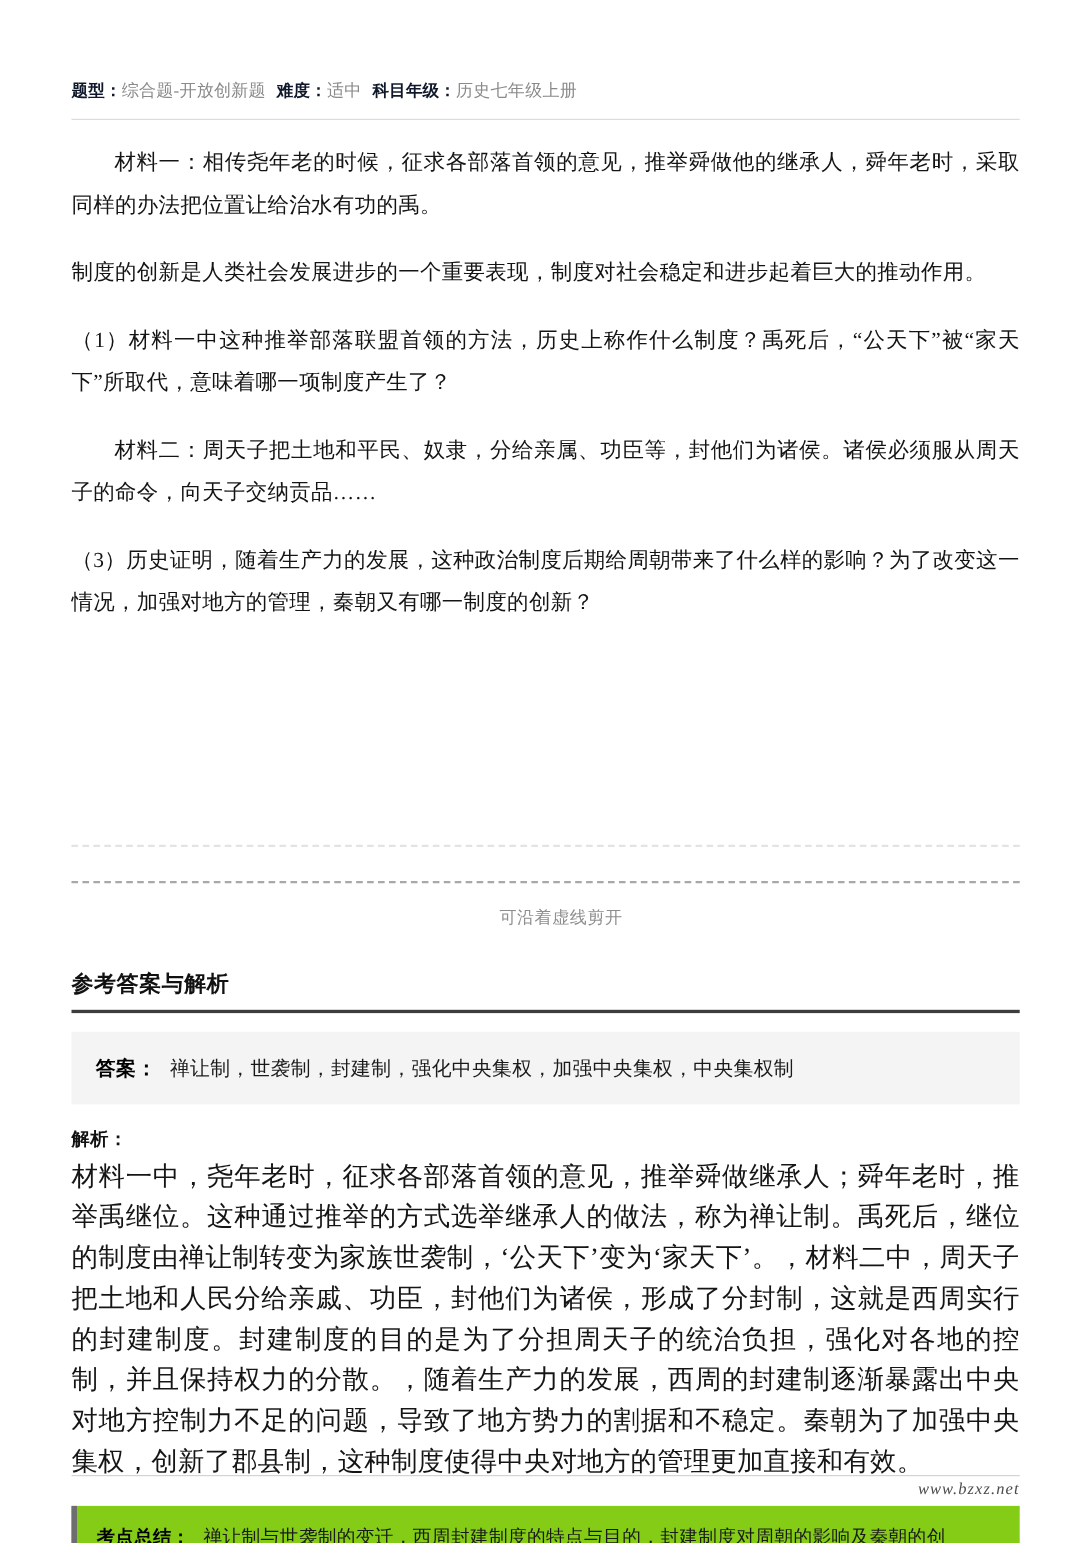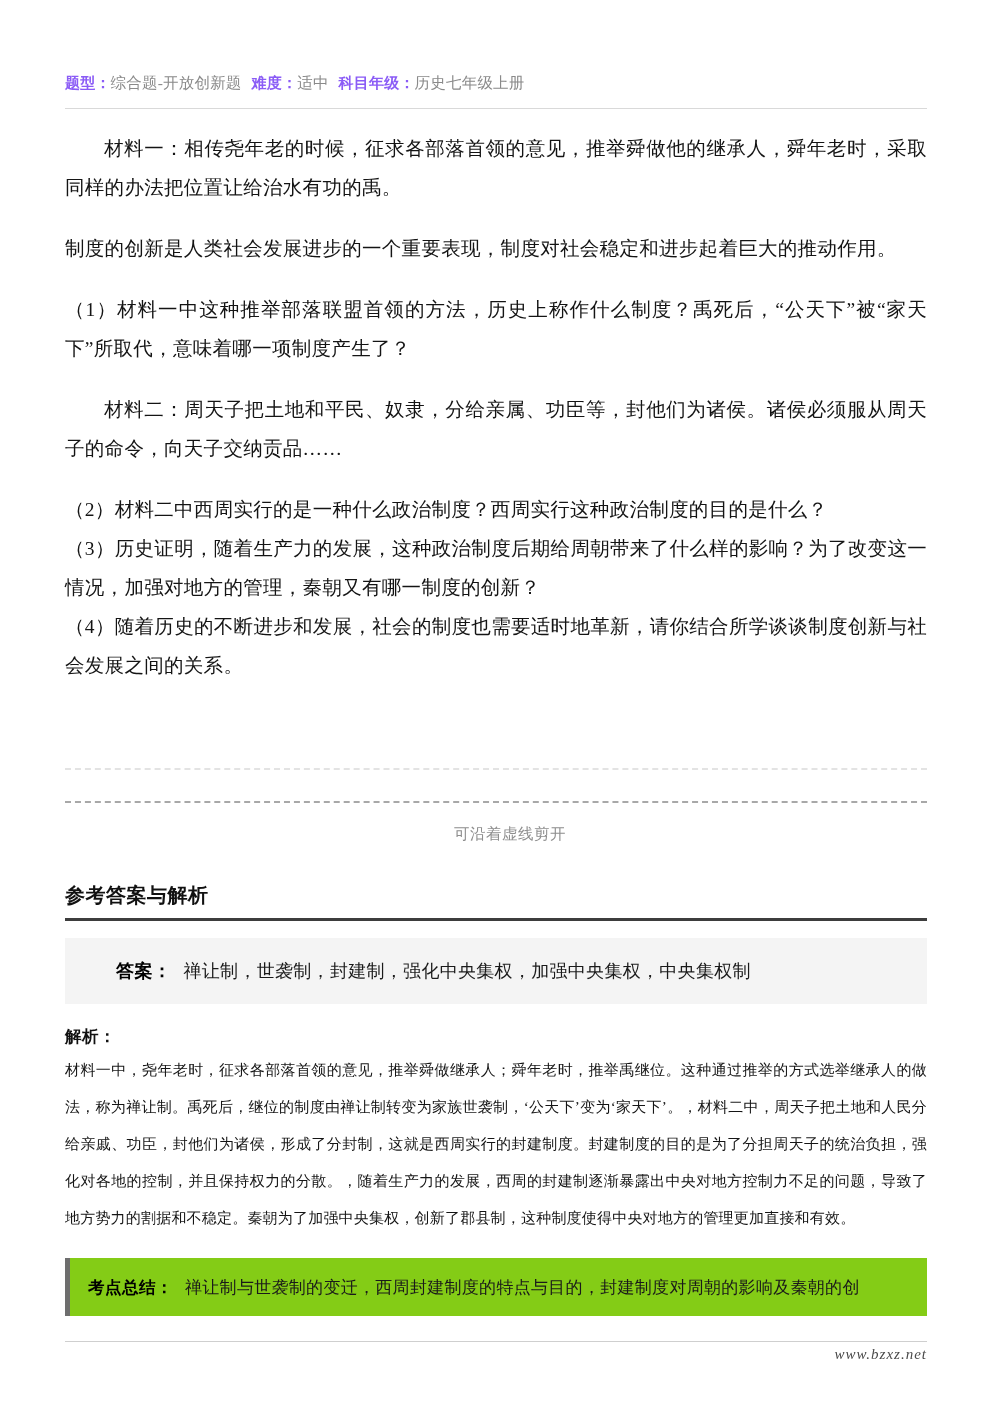--- a/index.html
+++ b/index.html
@@ -27,21 +27,21 @@
   
   .meta-header {
     padding-top: 72px;
     font-size: 15.5px;
     line-height: 22px;
     white-space: nowrap;
     letter-spacing: 0.2px;
   }
   .meta-label {
     font-weight: bold;
-    color: #8b5cf6;
+    color: #0f172a;
     font-family: "Liberation Sans", "DejaVu Sans", sans-serif;
     font-size: 15px;
   }
   .meta-value {
     color: #8a8a8a;
     font-family: "Liberation Serif", "DejaVu Serif", serif;
     font-size: 15.5px;
   }
   .meta-gap { display: inline-block; width: 10px; }
 
@@ -126,40 +126,39 @@
     font-size: 18px;
     line-height: 28px;
     color: #1a1a1a;
   }
   .answer-label {
     font-weight: bold;
     font-family: "Liberation Sans", "DejaVu Sans", sans-serif;
     font-size: 18px;
     color: #000;
     letter-spacing: 0.5px;
-    margin-left: 29px;
   }
   .answer-text {
     letter-spacing: 0.3px;
   }
   .lbl-gap { display: inline-block; width: 12px; }
 
   
   .explain-label {
     margin-top: 20px;
     font-family: "Liberation Sans", "DejaVu Sans", sans-serif;
     font-weight: bold;
     font-size: 16.5px;
     color: #111111;
     line-height: 24px;
     letter-spacing: 0.5px;
   }
   .explain-text {
     margin-top: 4px;
-    font-size: 15px;
+    font-size: 24px;
     line-height: 37px;
     text-align: justify;
     color: #151515;
     letter-spacing: 0.2px;
   }
 
   
   .summary-box {
     margin-top: 21px;
     background: #84cc16;
@@ -210,23 +209,21 @@
   <div class="meta-header">
     <span class="meta-label">题型：</span><span class="meta-value">综合题-开放创新题</span><span class="meta-gap"></span><span class="meta-label">难度：</span><span class="meta-value">适中</span><span class="meta-gap"></span><span class="meta-label">科目年级：</span><span class="meta-value">历史七年级上册</span>
   </div>
   <div class="header-rule"></div>
 
   <div class="question-body">
     <p class="q-para q-indent">材料一：相传尧年老的时候，征求各部落首领的意见，推举舜做他的继承人，舜年老时，采取同样的办法把位置让给治水有功的禹。</p>
     <p class="q-para">制度的创新是人类社会发展进步的一个重要表现，制度对社会稳定和进步起着巨大的推动作用。</p>
     <p class="q-para">（1）材料一中这种推举部落联盟首领的方法，历史上称作什么制度？禹死后，“公天下”被“家天下”所取代，意味着哪一项制度产生了？</p>
     <p class="q-para q-indent">材料二：周天子把土地和平民、奴隶，分给亲属、功臣等，封他们为诸侯。诸侯必须服从周天子的命令，向天子交纳贡品……</p>
-    <p class="q-para tight">（2）材料二中西周实行的是一种什么政治制度？西周实行这种政治制度的目的是什么？</p>
     <p class="q-para tight">（3）历史证明，随着生产力的发展，这种政治制度后期给周朝带来了什么样的影响？为了改变这一情况，加强对地方的管理，秦朝又有哪一制度的创新？</p>
-    <p class="q-para tight">（4）随着历史的不断进步和发展，社会的制度也需要适时地革新，请你结合所学谈谈制度创新与社会发展之间的关系。</p>
   </div>
 
   <div class="dash-line-light"></div>
   <div class="dash-line-dark"></div>
   <div class="cut-caption">可沿着虚线剪开</div>
 
   <div class="answer-section">
     <div class="section-title">参考答案与解析</div>
     <div class="section-rule"></div>
 

